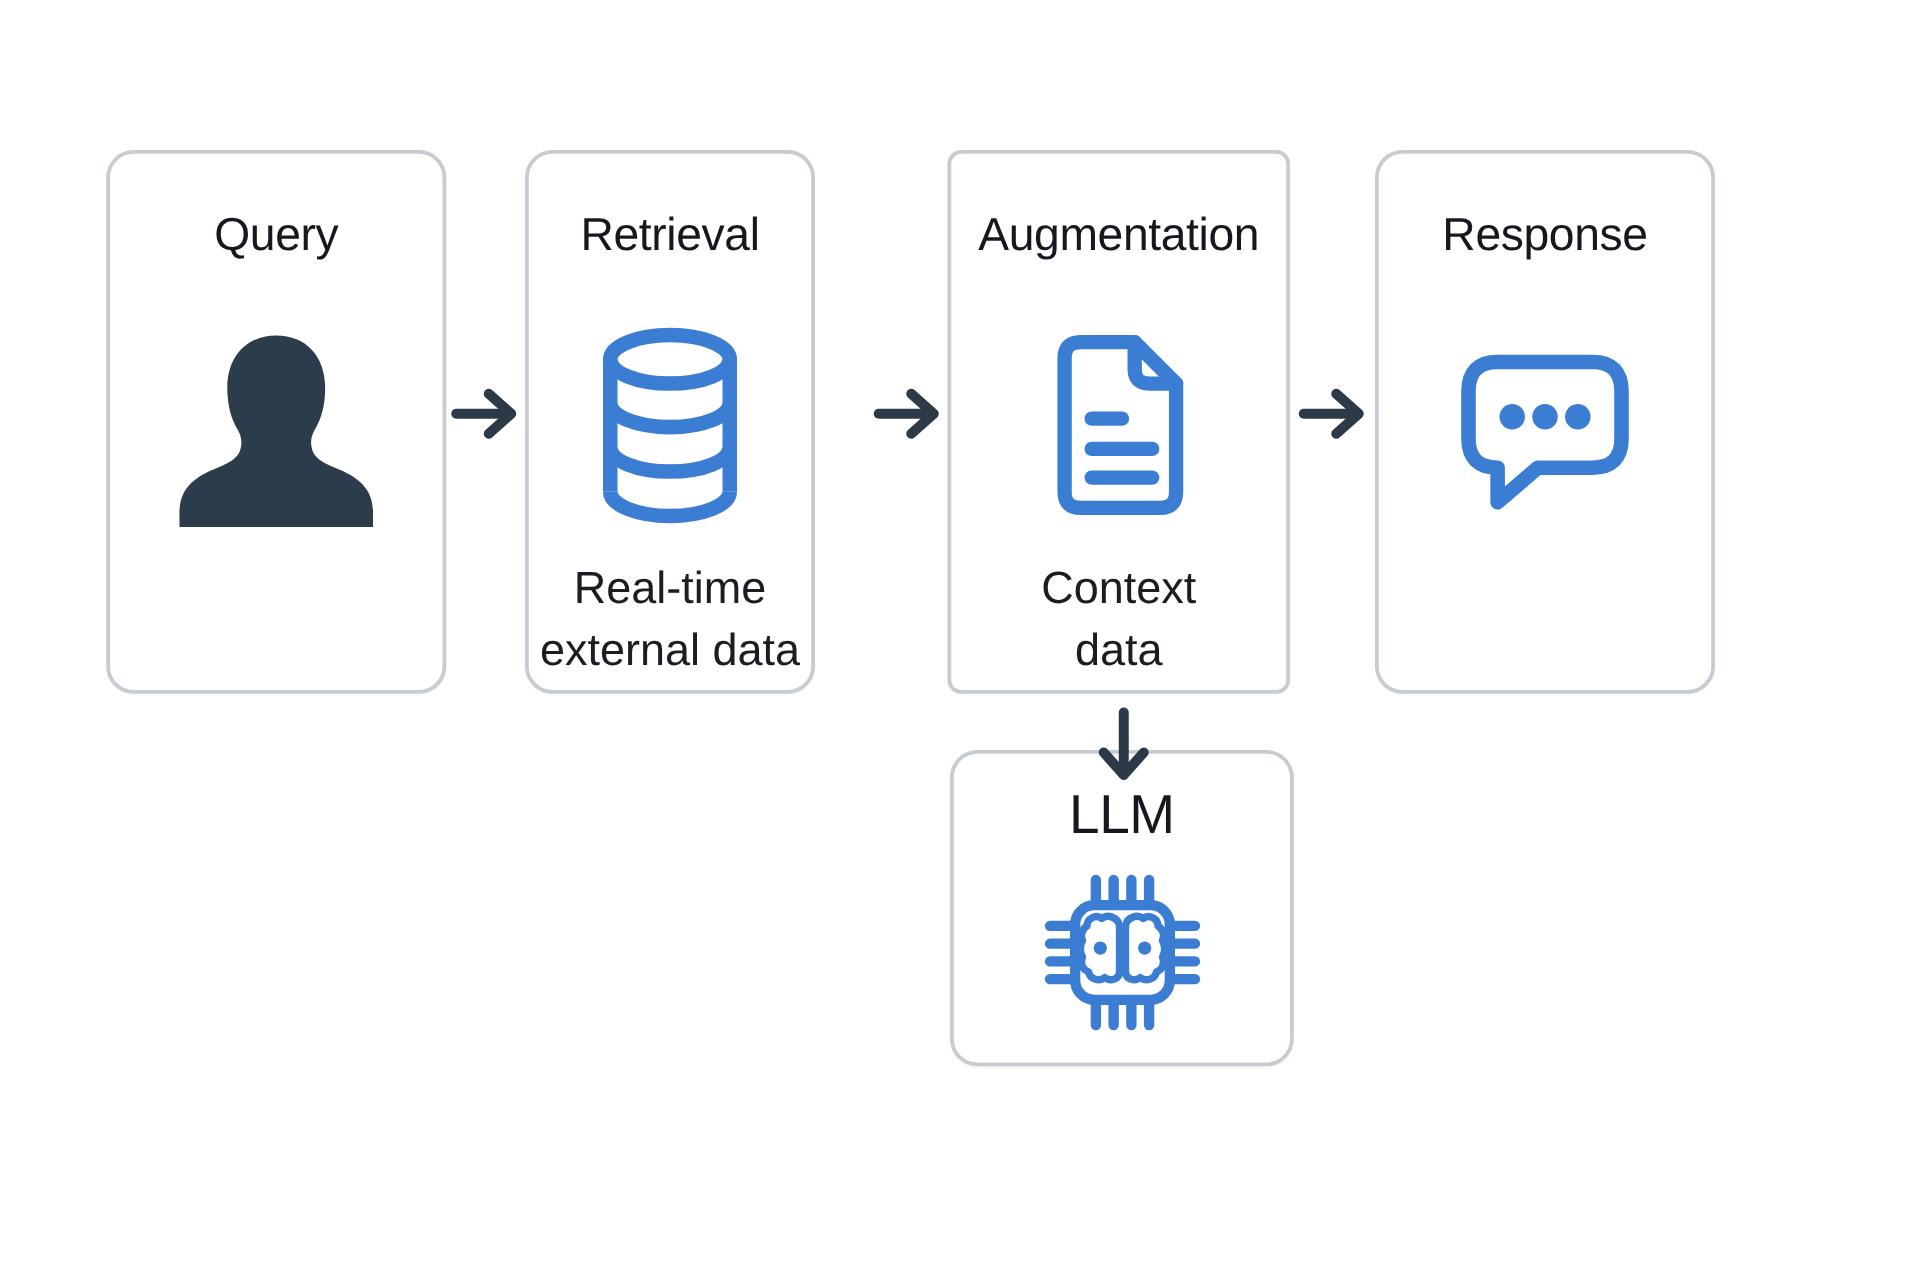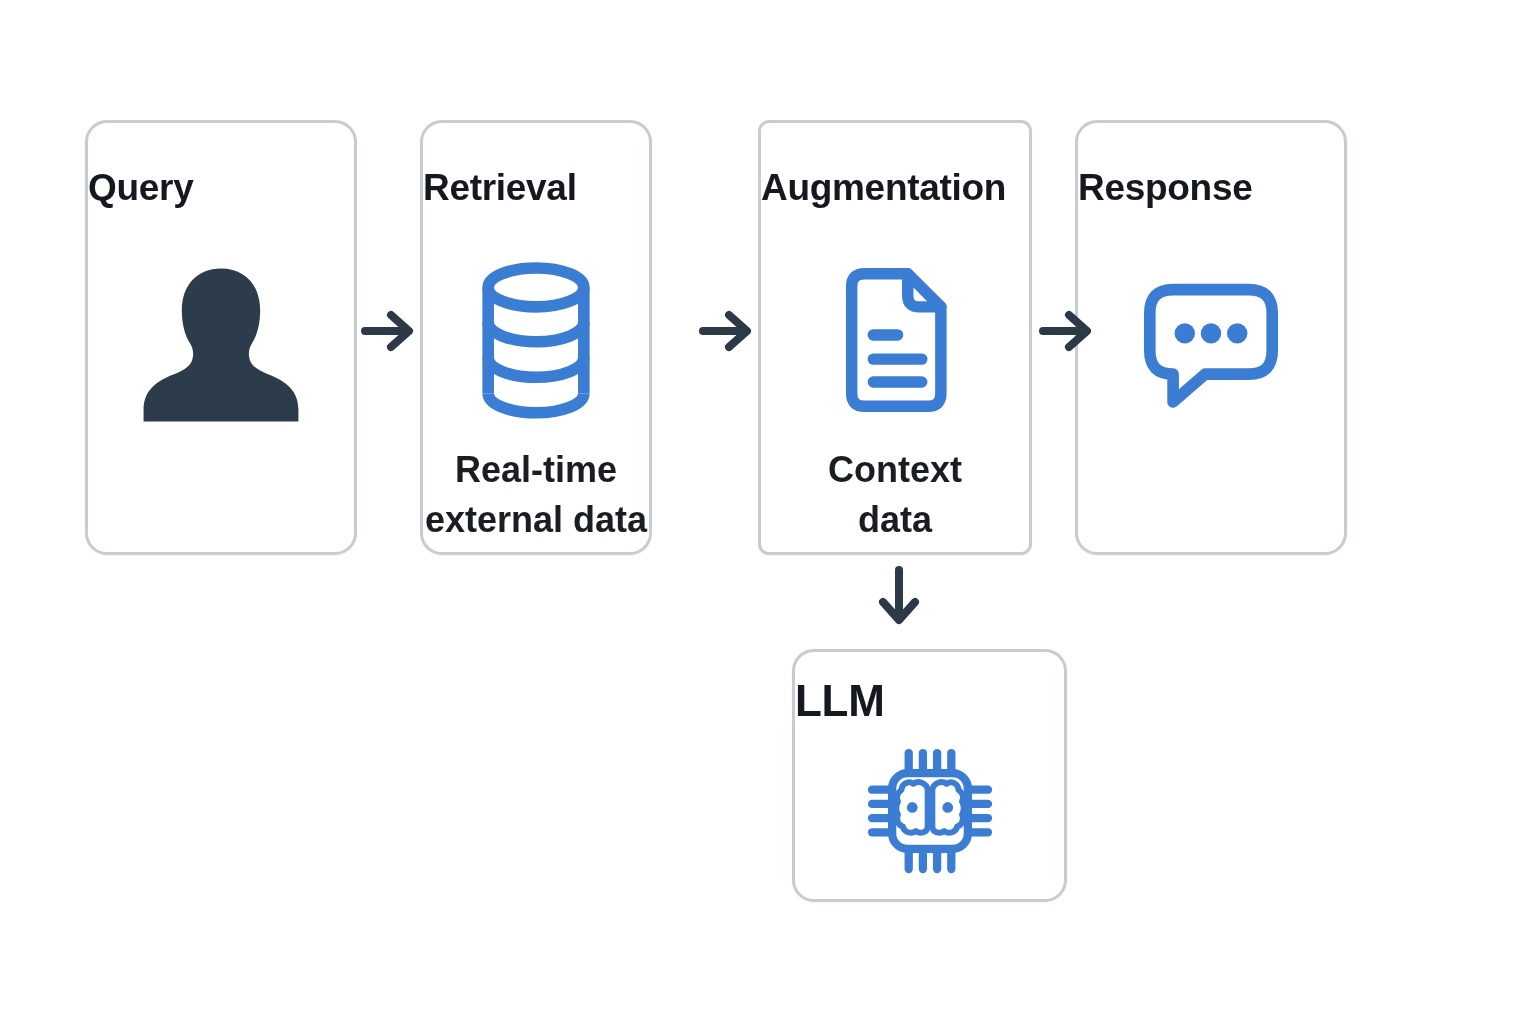--- a/index.html
+++ b/index.html
@@ -18,42 +18,42 @@
   .canvas{position:absolute;inset:0;background:#ffffff;}
   .node{
     position:absolute;
     background:#ffffff;
     border:3px solid var(--border);
     border-radius:22px;
     box-shadow:0 1px 2px rgba(0,0,0,0.04);
   }
   .node-title{
     position:absolute;top:44px;left:0;width:100%;
-    text-align:left;
-    font-weight:700;font-size:37px;color:var(--title);
+    text-align:center;
+    font-weight:400;font-size:37px;color:var(--title);
     white-space:nowrap;letter-spacing:-0.3px;
   }
   .icon-slot{
     position:absolute;left:0;width:100%;
     display:flex;justify-content:center;align-items:flex-start;
   }
   .node-subtitle{
     position:absolute;top:322px;left:50%;transform:translateX(-50%);
     text-align:center;
-    font-weight:700;font-size:36px;line-height:1.38;color:var(--text);
+    font-weight:400;font-size:36px;line-height:1.38;color:var(--text);
   }
   .subtitle-retrieval{width:260px;}
   .subtitle-augmentation{width:170px;}
 
   
   #node-query{left:85px;top:120px;width:272px;height:435px;}
   #node-retrieval{left:420px;top:120px;width:232px;height:435px;}
   #node-augmentation{left:758px;top:120px;width:274px;height:435px;border-radius:11px;}
-  #node-response{left:1075px;top:120px;width:272px;height:435px;}
-  #node-llm{left:760px;top:649px;width:275px;height:253px;margin-left:32px;}
+  #node-response{left:1100px;top:120px;width:272px;height:435px;}
+  #node-llm{left:760px;top:600px;width:275px;height:253px;}
   #node-llm .node-title{top:24px;font-size:44px;}
 
   .arrow{position:absolute;}
   #arrow-1{left:360px;top:308px;}
   #arrow-2{left:698px;top:308px;}
   #arrow-3{left:1038px;top:308px;}
   #arrow-down{left:876px;top:565px;}
 </style>
 </head>
 <body>

